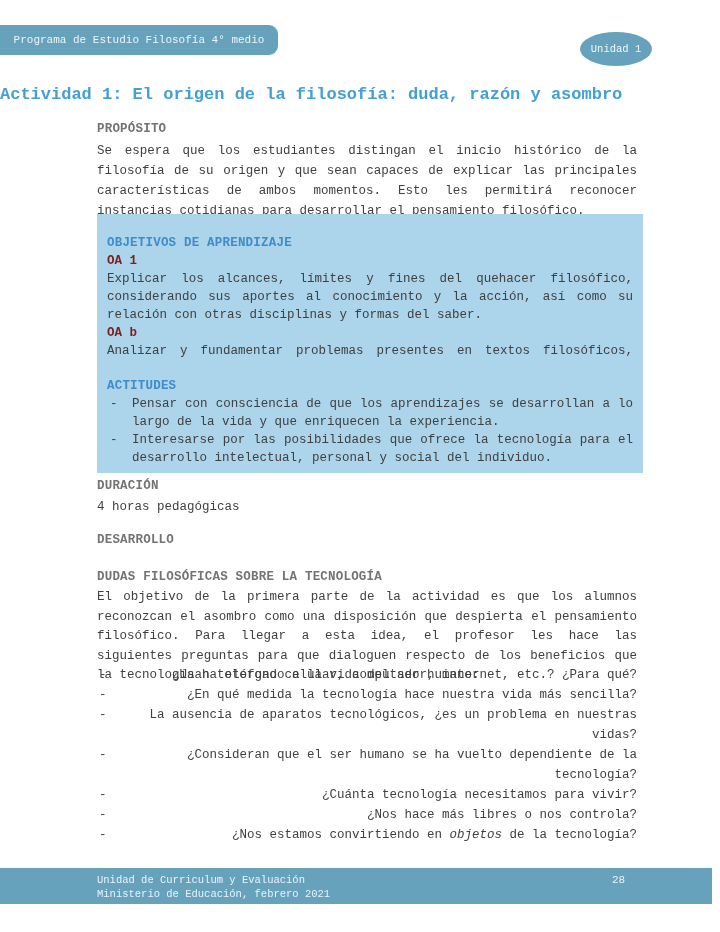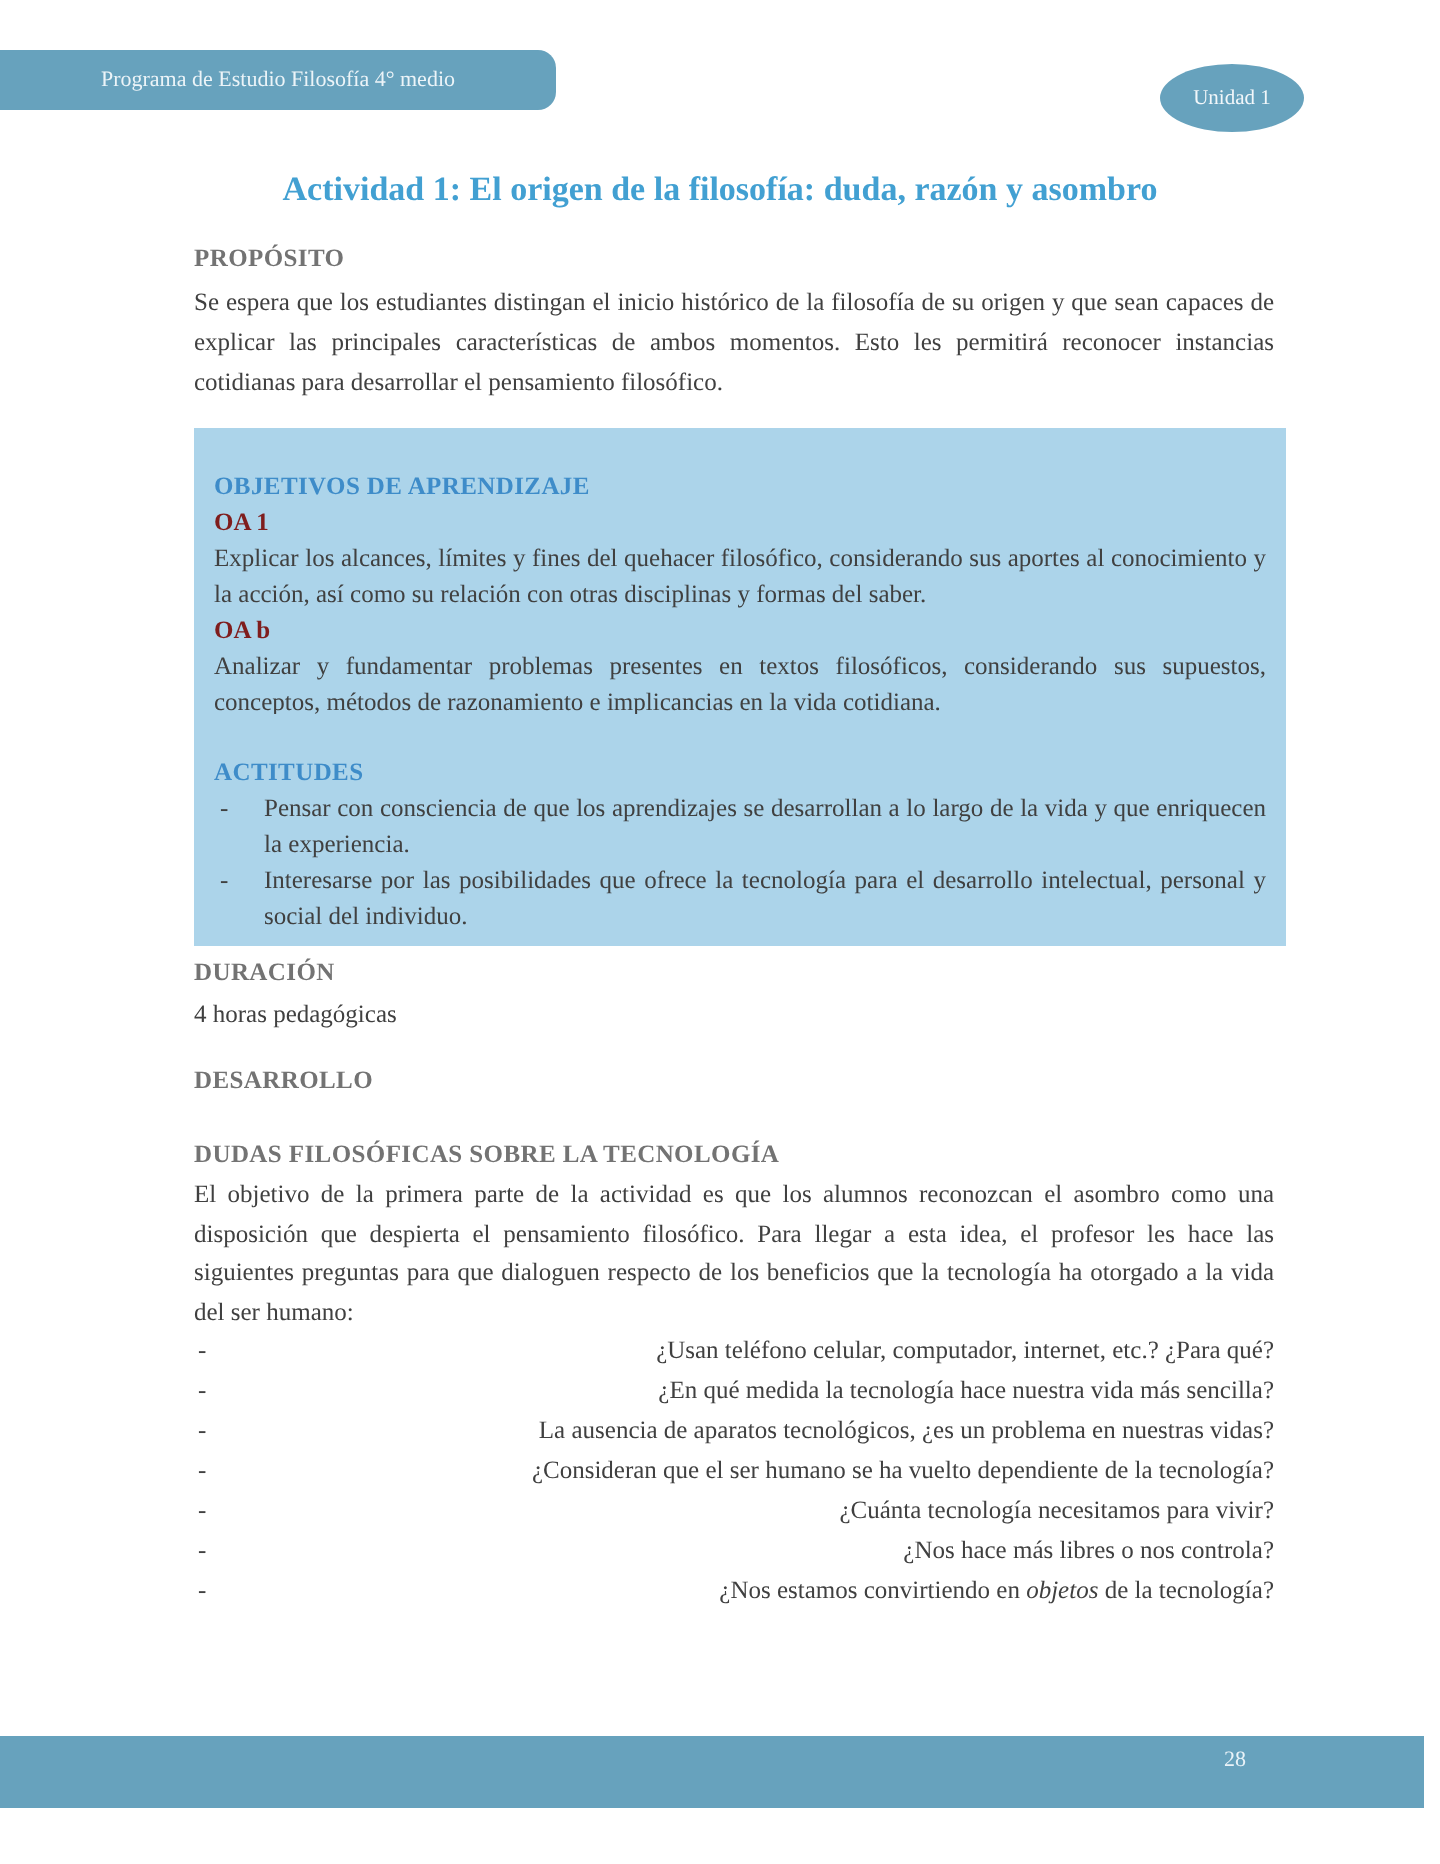--- a/index.html
+++ b/index.html
@@ -1,32 +1,32 @@
 <!DOCTYPE html>
 <html><head>
 <meta charset="utf-8">
 <style>
   html,body{margin:0;padding:0;background:#fff;}
   .page{
     position:relative;width:720px;height:932px;background:#ffffff;
-    font-family:Liberation Serif, serif;color:#404040;overflow:hidden;
+    font-family:Liberation Mono, monospace;color:#404040;overflow:hidden;
   }
   
   .badge-left{
     position:absolute;top:25px;left:0;width:278px;height:30px;
     background:#67A2BD;border-radius:0 9px 9px 0;
     color:#ECF4F8;font-size:11px;display:flex;align-items:center;justify-content:center;
   }
   .badge-unit{
     position:absolute;top:32px;left:580px;width:72px;height:34px;
     background:#67A2BD;border-radius:50%;
     color:#F2F7FA;font-size:10.5px;display:flex;align-items:center;justify-content:center;
   }
   .doc-title{
-    position:absolute;top:85px;left:0;width:720px;text-align:center;
+    position:absolute;top:85px;left:0;width:720px;
     color:#42A0D2;font-size:17px;font-weight:600;
   }
   
   .col{position:absolute;left:97px;width:540px;}
   .section-heading{color:#737373;font-size:12.5px;font-weight:600;letter-spacing:.2px;}
   .body-text{font-size:12.5px;line-height:20px;text-align:justify;}
   
   .info-box{
     position:absolute;left:97px;width:526px;background:#ACD4EA;
     padding:20px 10px 6px 10px;font-size:12.5px;line-height:18px;
@@ -123,15 +123,19 @@
       <span class="marker">-</span>
       <span class="txt">¿Nos hace más libres o nos controla?</span>
     </div>
     <div class="dash-item">
       <span class="marker">-</span>
       <span class="txt"><span>¿Nos estamos convirtiendo en </span><span class="italic">objetos</span><span> de la tecnología?</span></span>
     </div>
   </div>
 
   <div class="footer-band"></div>
+  <div class="footer-text">
+    <div>Unidad de Curriculum y Evaluación</div>
+    <div>Ministerio de Educación, febrero 2021</div>
+  </div>
   <div class="footer-page">28</div>
 
 </div>
 
 </body></html>

